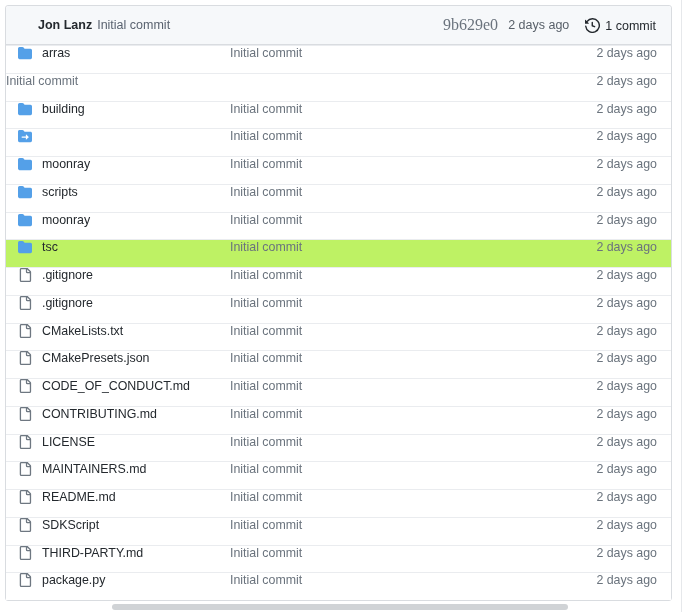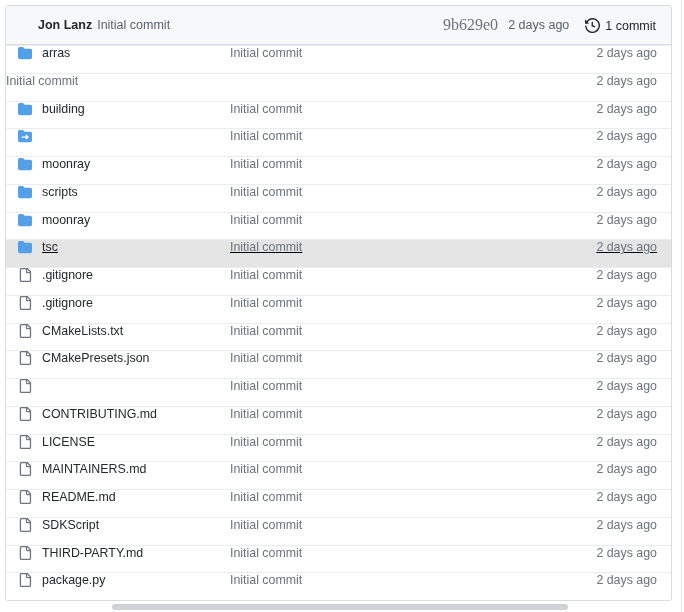--- a/index.html
+++ b/index.html
@@ -40,21 +40,21 @@
   }
   .commits-link .icon{display:flex;align-items:center;}
   
   .row{
     display:flex;align-items:flex-start;
     height:26.75px;
     border-top:1px solid #eaecef;
     font-size:12.4px;
     background:#fff;
   }
-  .row.hl{background:#e5e5e5;text-decoration:underline;}
+  .row.hl{background:#bef264;}
   .cell{overflow:hidden;white-space:nowrap;}
   .name-cell{
     flex:0 0 224px;display:flex;align-items:center;
     padding-left:12px;box-sizing:border-box;
   }
   .icon{display:inline-flex;align-items:center;flex:0 0 auto;}
   .fname{
     margin-left:10px;color:#24292e;text-decoration:none;cursor:pointer;
   }
   .fname.blue{color:#0366d6;}
@@ -235,20 +235,21 @@
         <div class="cell msg-cell"><a class="msg-link">Initial commit</a></div>
         <div class="cell age-cell">2 days ago</div>
       </div>
       <div class="row">
         <div class="cell name-cell">
           <span class="icon">
             <svg viewBox="0 0 16 16" width="14" height="14" aria-hidden="true">
               <path fill="#6e7781" d="M2 1.75C2 .784 2.784 0 3.75 0h6.586c.464 0 .909.184 1.237.513l2.914 2.914c.329.328.513.773.513 1.237v9.586A1.75 1.75 0 0 1 13.25 16h-9.5A1.75 1.75 0 0 1 2 14.25Zm1.75-.25a.25.25 0 0 0-.25.25v12.5c0 .138.112.25.25.25h9.5a.25.25 0 0 0 .25-.25V6h-2.75A1.75 1.75 0 0 1 9 4.25V1.5Zm6.75.062V4.25c0 .138.112.25.25.25h2.688l-.011-.013-2.914-2.914-.013-.011Z"></path>
             </svg>
           </span>
+          <a class="fname">CODE_OF_CONDUCT.md</a>
         </div>
         <div class="cell msg-cell"><a class="msg-link">Initial commit</a></div>
         <div class="cell age-cell">2 days ago</div>
       </div>
       <div class="row">
         <div class="cell name-cell">
           <span class="icon">
             <svg viewBox="0 0 16 16" width="14" height="14" aria-hidden="true">
               <path fill="#6e7781" d="M2 1.75C2 .784 2.784 0 3.75 0h6.586c.464 0 .909.184 1.237.513l2.914 2.914c.329.328.513.773.513 1.237v9.586A1.75 1.75 0 0 1 13.25 16h-9.5A1.75 1.75 0 0 1 2 14.25Zm1.75-.25a.25.25 0 0 0-.25.25v12.5c0 .138.112.25.25.25h9.5a.25.25 0 0 0 .25-.25V6h-2.75A1.75 1.75 0 0 1 9 4.25V1.5Zm6.75.062V4.25c0 .138.112.25.25.25h2.688l-.011-.013-2.914-2.914-.013-.011Z"></path>
             </svg>

